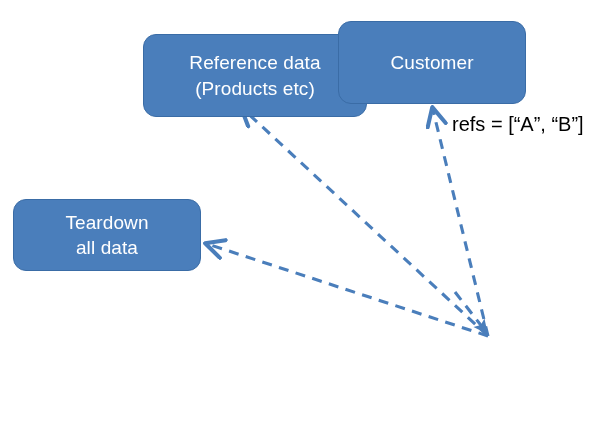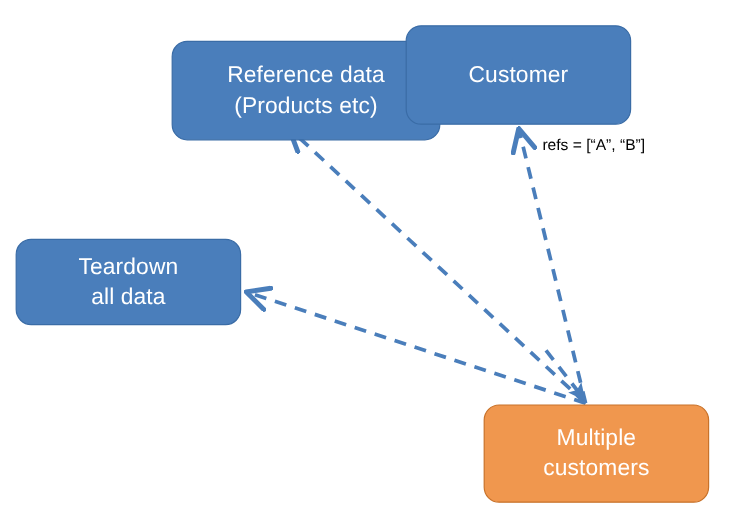--- a/index.html
+++ b/index.html
@@ -55,21 +55,21 @@
     padding: 0 6px;
   }
   #node-reference-data { left: 143px; top: 34px;  width: 224px; height: 83px; }
   #node-customer       { left: 338px; top: 21px;  width: 188px; height: 83px; }
   #node-teardown       { left: 13px;  top: 199px; width: 188px; height: 72px; }
   #node-multiple       { left: 403px; top: 337px; width: 188px; height: 82px; }
 
   .edge-label {
     position: absolute;
     color: #000000;
-    font-size: 13px;
+    font-size: 20px;
     white-space: nowrap;
     z-index: 3;
   }
   #edge-label-refs { left: 452px; top: 113px; }
 </style>
 </head>
 <body>
 
 <div id="canvas">
 
@@ -98,20 +98,16 @@
 
   <div class="node node-blue" id="node-customer">
     <span class="node-label">Customer</span>
   </div>
 
   <div class="node node-blue" id="node-teardown">
     <span class="node-label">Teardown
 all data</span>
   </div>
 
-  <div class="node node-orange" id="node-multiple">
-    <span class="node-label">Multiple
-customers</span>
-  </div>
 
   <div class="edge-label" id="edge-label-refs">refs = [“A”, “B”]</div>
 
 </div>
 
 </body></html>

